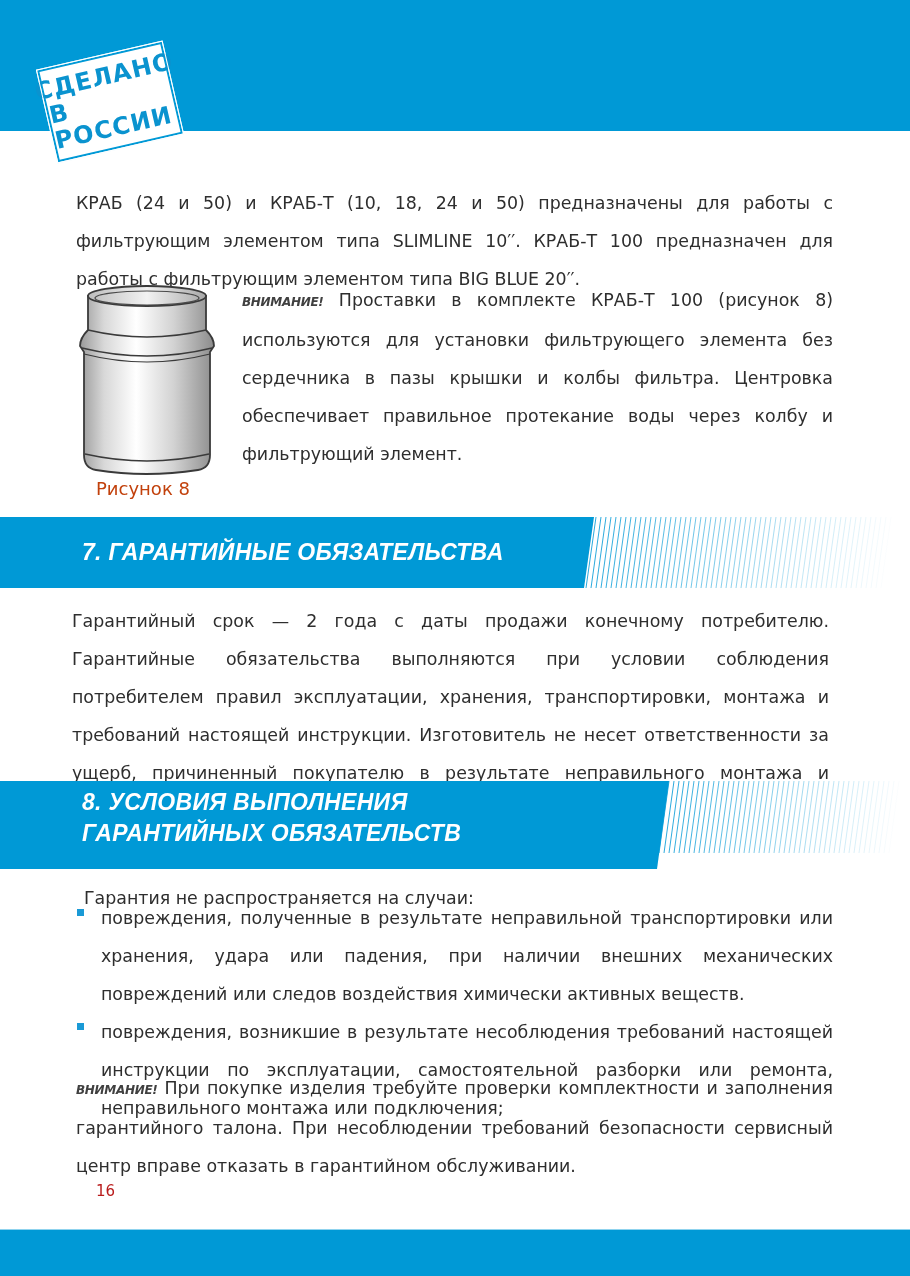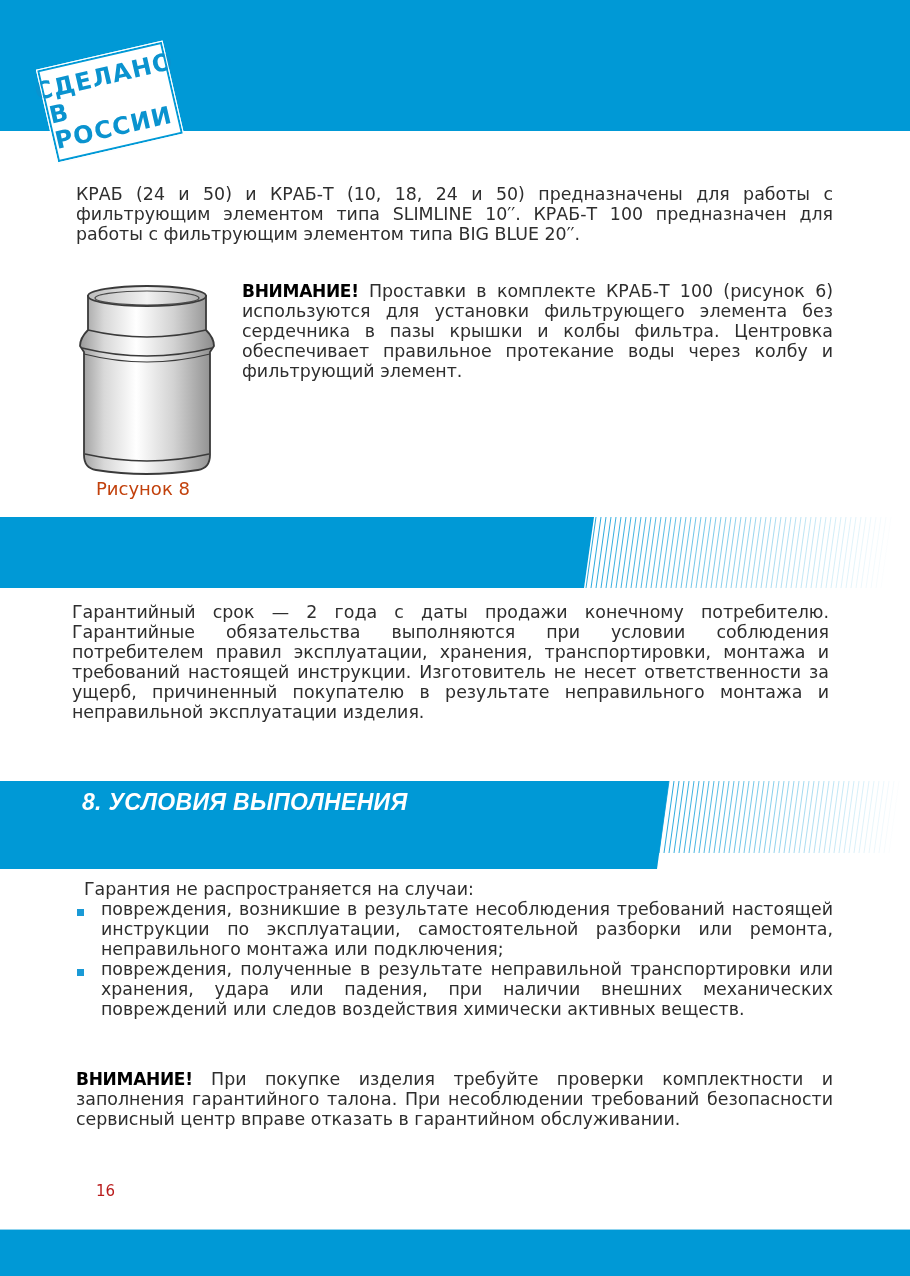--- a/index.html
+++ b/index.html
@@ -17,29 +17,29 @@
     background: #ffffff; border: 2px solid #0099d6; outline: 1px solid #ffffff;
     transform: rotate(-13deg); transform-origin: center;
     box-shadow: 0 0 0 1px #e8f6fc;
     display: flex; flex-direction: column; align-items: center; justify-content: center;
   }
   .stamp-line {
     font-family: "DejaVu Sans", sans-serif; font-weight: bold; color: #0a93cf;
     font-size: 24px; line-height: 26px; letter-spacing: 1px;
   }
 
-  .text { font-size: 17.4px; line-height: 20px; color: #2e2e2e; text-align: justify; }
+  .text { font-size: 17.4px; line-height: 38px; color: #2e2e2e; text-align: justify; }
   .intro { position: absolute; left: 76px; top: 184px; width: 757px; }
 
   .figure { position: absolute; left: 76px; top: 280px; width: 160px; height: 225px; }
   .figure svg { position: absolute; left: 0; top: 0; }
   .figure-caption { position: absolute; left: 20px; top: 198px; font-size: 18px; color: #c2410c; white-space: nowrap; }
 
   .notice1 { position: absolute; left: 242px; top: 281px; width: 591px; }
-  .warn { color: #000000; font-weight: bold; font-size: 17px; letter-spacing: -0.3px; }
+  .warn { color: #404040; font-weight: bold; font-size: 12px; letter-spacing: -0.3px; font-style: italic; }
 
   .section-band { position: absolute; left: 0; width: 910px; }
   .section-band .blue { position: absolute; left: 0; top: 0; height: 100%; background: #0099d6; }
   .section-band .hatch { position: absolute; top: 0; height: 100%; }
   .section-title {
     position: absolute; left: 82px; color: #ffffff; font-weight: bold; font-style: italic;
     font-family: "Liberation Sans", sans-serif; font-size: 23px; letter-spacing: 0.3px; line-height: 30px;
     white-space: nowrap;
   }
 
@@ -96,21 +96,21 @@
     <ellipse cx="71" cy="16" rx="59" ry="10" fill="url(#inner)" stroke="#3a3a3a" stroke-width="1.8"></ellipse>
     <ellipse cx="71" cy="18" rx="52" ry="7" fill="none" stroke="#4a4a4a" stroke-width="1.2"></ellipse>
     <path d="M12 50 Q71 64 130 50" fill="none" stroke="#3a3a3a" stroke-width="1.5"></path>
     <path d="M6 68 Q71 84 136 68" fill="none" stroke="#3a3a3a" stroke-width="1.5"></path>
     <path d="M8 74 Q71 90 134 74" fill="none" stroke="#3a3a3a" stroke-width="1.2"></path>
     <path d="M9 174 Q71 188 133 174" fill="none" stroke="#3a3a3a" stroke-width="1.3"></path>
   </svg>
   <div class="figure-caption">Рисунок 8</div>
 </div>
 
-<p class="text notice1" style="margin:0"><span class="warn">ВНИМАНИЕ!</span><span> Проставки в комплекте КРАБ-Т 100 (рисунок 6) используются для установки фильтрующего элемента без сердечника в пазы крышки и колбы фильтра. Центровка обеспечивает правильное протекание воды через колбу и фильтрующий элемент.</span></p>
+<p class="text notice1" style="margin:0"><span class="warn">ВНИМАНИЕ!</span><span> Проставки в комплекте КРАБ-Т 100 (рисунок 8) используются для установки фильтрующего элемента без сердечника в пазы крышки и колбы фильтра. Центровка обеспечивает правильное протекание воды через колбу и фильтрующий элемент.</span></p>
 
 <div class="section-band sec7-band">
   <div class="blue"></div>
   <svg class="hatch" width="320" height="71">
       <line x1="12" y1="0" x2="2" y2="71" stroke="#0099d6" stroke-width="1" stroke-opacity="0.84"></line>
       <line x1="17" y1="0" x2="7" y2="71" stroke="#0099d6" stroke-width="1" stroke-opacity="0.83"></line>
       <line x1="22" y1="0" x2="12" y2="71" stroke="#0099d6" stroke-width="1" stroke-opacity="0.82"></line>
       <line x1="27" y1="0" x2="17" y2="71" stroke="#0099d6" stroke-width="1" stroke-opacity="0.80"></line>
       <line x1="32" y1="0" x2="22" y2="71" stroke="#0099d6" stroke-width="1" stroke-opacity="0.79"></line>
       <line x1="37" y1="0" x2="27" y2="71" stroke="#0099d6" stroke-width="1" stroke-opacity="0.77"></line>
@@ -162,20 +162,21 @@
       <line x1="267" y1="0" x2="257" y2="71" stroke="#0099d6" stroke-width="1" stroke-opacity="0.13"></line>
       <line x1="272" y1="0" x2="262" y2="71" stroke="#0099d6" stroke-width="1" stroke-opacity="0.12"></line>
       <line x1="277" y1="0" x2="267" y2="71" stroke="#0099d6" stroke-width="1" stroke-opacity="0.11"></line>
       <line x1="282" y1="0" x2="272" y2="71" stroke="#0099d6" stroke-width="1" stroke-opacity="0.09"></line>
       <line x1="287" y1="0" x2="277" y2="71" stroke="#0099d6" stroke-width="1" stroke-opacity="0.08"></line>
       <line x1="292" y1="0" x2="282" y2="71" stroke="#0099d6" stroke-width="1" stroke-opacity="0.06"></line>
       <line x1="297" y1="0" x2="287" y2="71" stroke="#0099d6" stroke-width="1" stroke-opacity="0.05"></line>
       <line x1="302" y1="0" x2="292" y2="71" stroke="#0099d6" stroke-width="1" stroke-opacity="0.04"></line>
       <line x1="307" y1="0" x2="297" y2="71" stroke="#0099d6" stroke-width="1" stroke-opacity="0.02"></line>
     </svg>
+  <div class="section-title sec7-title">7. ГАРАНТИЙНЫЕ ОБЯЗАТЕЛЬСТВА</div>
 </div>
 
 <p class="text sec7-body" style="margin:0">Гарантийный срок — 2 года с даты продажи конечному потребителю. Гарантийные обязательства выполняются при условии соблюдения потребителем правил эксплуатации, хранения, транспортировки, монтажа и требований настоящей инструкции. Изготовитель не несет ответственности за ущерб, причиненный покупателю в результате неправильного монтажа и неправильной эксплуатации изделия.</p>
 
 <div class="section-band sec8-band">
   <div class="blue"></div>
   <svg class="hatch" width="250" height="72">
       <line x1="12" y1="0" x2="2" y2="72" stroke="#0099d6" stroke-width="1" stroke-opacity="0.84"></line>
       <line x1="17" y1="0" x2="7" y2="72" stroke="#0099d6" stroke-width="1" stroke-opacity="0.83"></line>
       <line x1="22" y1="0" x2="12" y2="72" stroke="#0099d6" stroke-width="1" stroke-opacity="0.81"></line>
@@ -219,33 +220,34 @@
       <line x1="212" y1="0" x2="202" y2="72" stroke="#0099d6" stroke-width="1" stroke-opacity="0.13"></line>
       <line x1="217" y1="0" x2="207" y2="72" stroke="#0099d6" stroke-width="1" stroke-opacity="0.11"></line>
       <line x1="222" y1="0" x2="212" y2="72" stroke="#0099d6" stroke-width="1" stroke-opacity="0.09"></line>
       <line x1="227" y1="0" x2="217" y2="72" stroke="#0099d6" stroke-width="1" stroke-opacity="0.08"></line>
       <line x1="232" y1="0" x2="222" y2="72" stroke="#0099d6" stroke-width="1" stroke-opacity="0.06"></line>
       <line x1="237" y1="0" x2="227" y2="72" stroke="#0099d6" stroke-width="1" stroke-opacity="0.04"></line>
       <line x1="242" y1="0" x2="232" y2="72" stroke="#0099d6" stroke-width="1" stroke-opacity="0.02"></line>
     </svg>
   <div class="section-title sec8-title">
     <div>8. УСЛОВИЯ ВЫПОЛНЕНИЯ</div>
+    <div>ГАРАНТИЙНЫХ ОБЯЗАТЕЛЬСТВ</div>
   </div>
 </div>
 
 <p class="text sec8-lead" style="margin:8px">Гарантия не распространяется на случаи:</p>
 
 <ul class="text bullets">
+  <li>
+    <span class="bullet-marker"></span>
+    <span>повреждения, полученные в результате неправильной транспортировки или хранения, удара или падения, при наличии внешних механических повреждений или следов воздействия химически активных веществ.</span>
+  </li>
   <li>
     <span class="bullet-marker"></span>
     <span>повреждения, возникшие в результате несоблюдения требований настоящей инструкции по эксплуатации, самостоятельной разборки или ремонта, неправильного монтажа или подключения;</span>
   </li>
-  <li>
-    <span class="bullet-marker"></span>
-    <span>повреждения, полученные в результате неправильной транспортировки или хранения, удара или падения, при наличии внешних механических повреждений или следов воздействия химически активных веществ.</span>
-  </li>
 </ul>
 
 <p class="text notice2" style="margin:0"><span class="warn">ВНИМАНИЕ!</span><span> При покупке изделия требуйте проверки комплектности и заполнения гарантийного талона. При несоблюдении требований безопасности сервисный центр вправе отказать в гарантийном обслуживании.</span></p>
 
 <div class="page-num">16</div>
 
 <div class="bottom-band"></div>
 
 </body></html>

